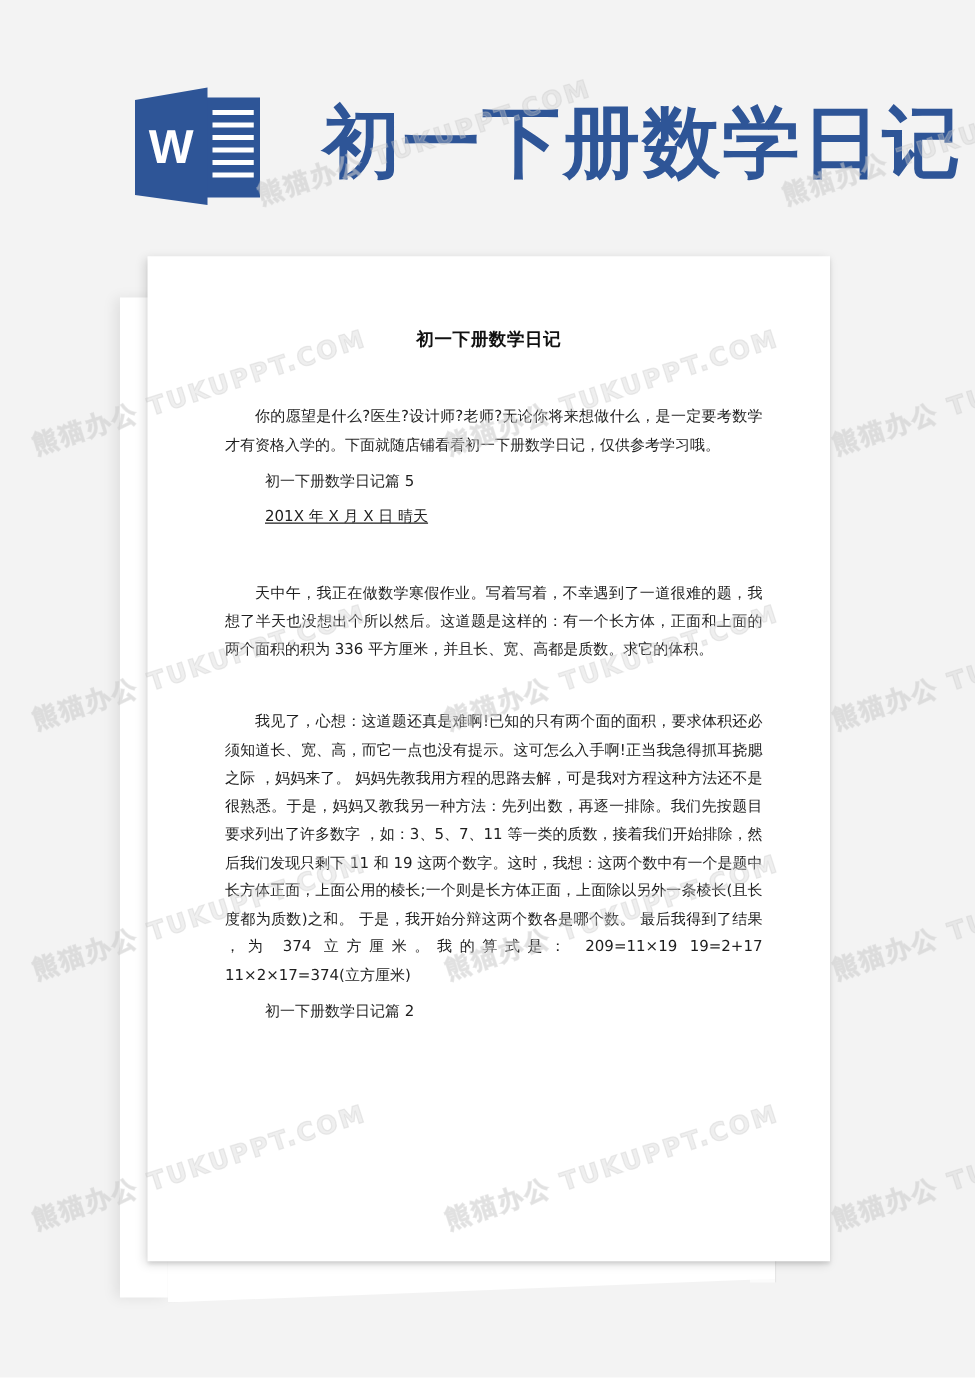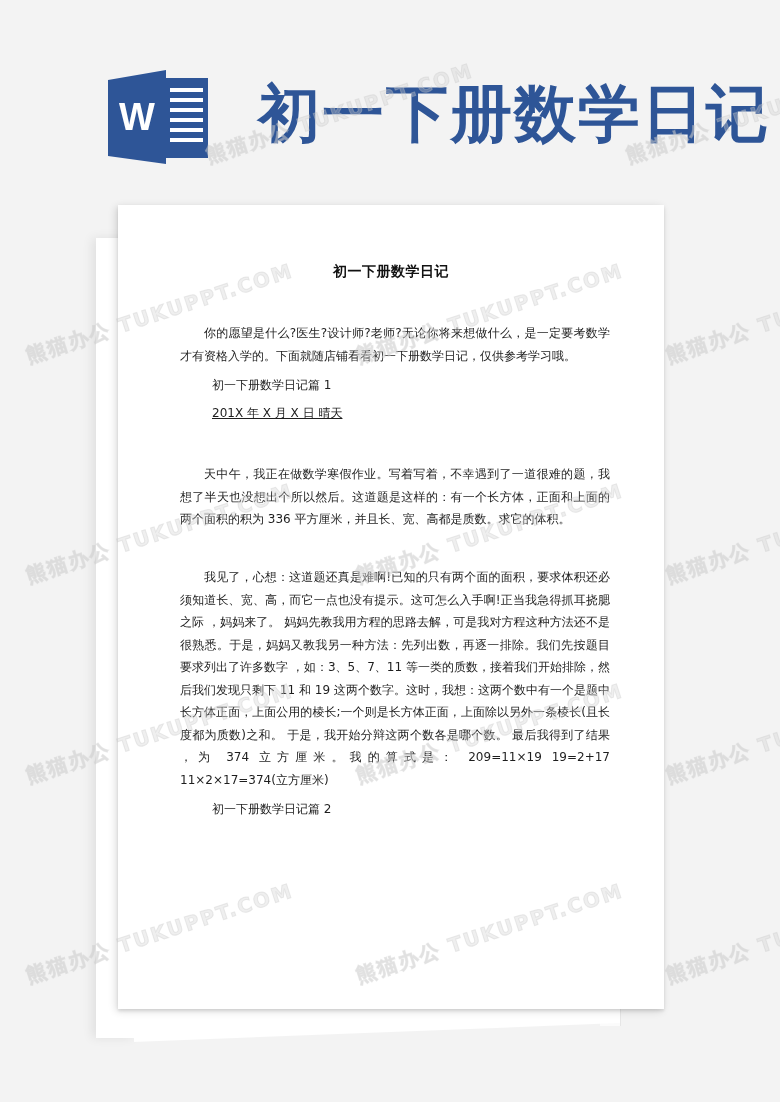--- a/index.html
+++ b/index.html
@@ -144,21 +144,21 @@
   <div class="banner-title">初一下册数学日记</div>
 </div>
 
 <div class="paper-back left"></div>
 <div class="paper-back right"></div>
 <div class="paper-back bottom"></div>
 
 <div class="page">
   <div class="doc-title">初一下册数学日记</div>
   <p class="para p1">你的愿望是什么?医生?设计师?老师?无论你将来想做什么，是一定要考数学才有资格入学的。下面就随店铺看看初一下册数学日记，仅供参考学习哦。</p>
-  <div class="heading-line h1">初一下册数学日记篇 1</div>
+  <div class="heading-line h1">初一下册数学日记篇 5</div>
   <div class="heading-line h2">201X 年 X 月 X 日 晴天</div>
   <p class="para p2">天中午，我正在做数学寒假作业。写着写着，不幸遇到了一道很难的题，我想了半天也没想出个所以然后。这道题是这样的：有一个长方体，正面和上面的两个面积的积为 336 平方厘米，并且长、宽、高都是质数。求它的体积。</p>
   <p class="para p3">我见了，心想：这道题还真是难啊!已知的只有两个面的面积，要求体积还必须知道长、宽、高，而它一点也没有提示。这可怎么入手啊!正当我急得抓耳挠腮之际 ，妈妈来了。 妈妈先教我用方程的思路去解，可是我对方程这种方法还不是很熟悉。于是，妈妈又教我另一种方法：先列出数，再逐一排除。我们先按题目要求列出了许多数字 ，如：3、5、7、11 等一类的质数，接着我们开始排除，然后我们发现只剩下 11 和 19 这两个数字。这时，我想：这两个数中有一个是题中长方体正面，上面公用的棱长;一个则是长方体正面，上面除以另外一条棱长(且长度都为质数)之和。 于是，我开始分辩这两个数各是哪个数。 最后我得到了结果 ，为 374 立方厘米。我的算式是： 209=11×19 19=2+17 11×2×17=374(立方厘米)</p>
   <div class="heading-line h3">初一下册数学日记篇 2</div>
 </div>
 
 <div class="watermark" style="left:20px; top:300px;">熊猫办公 TUKUPPT.COM</div>
 <div class="watermark" style="left:350px; top:300px;">熊猫办公 TUKUPPT.COM</div>
 <div class="watermark" style="left:660px; top:300px;">熊猫办公 TUKUPPT.COM</div>
 <div class="watermark" style="left:20px; top:520px;">熊猫办公 TUKUPPT.COM</div>

